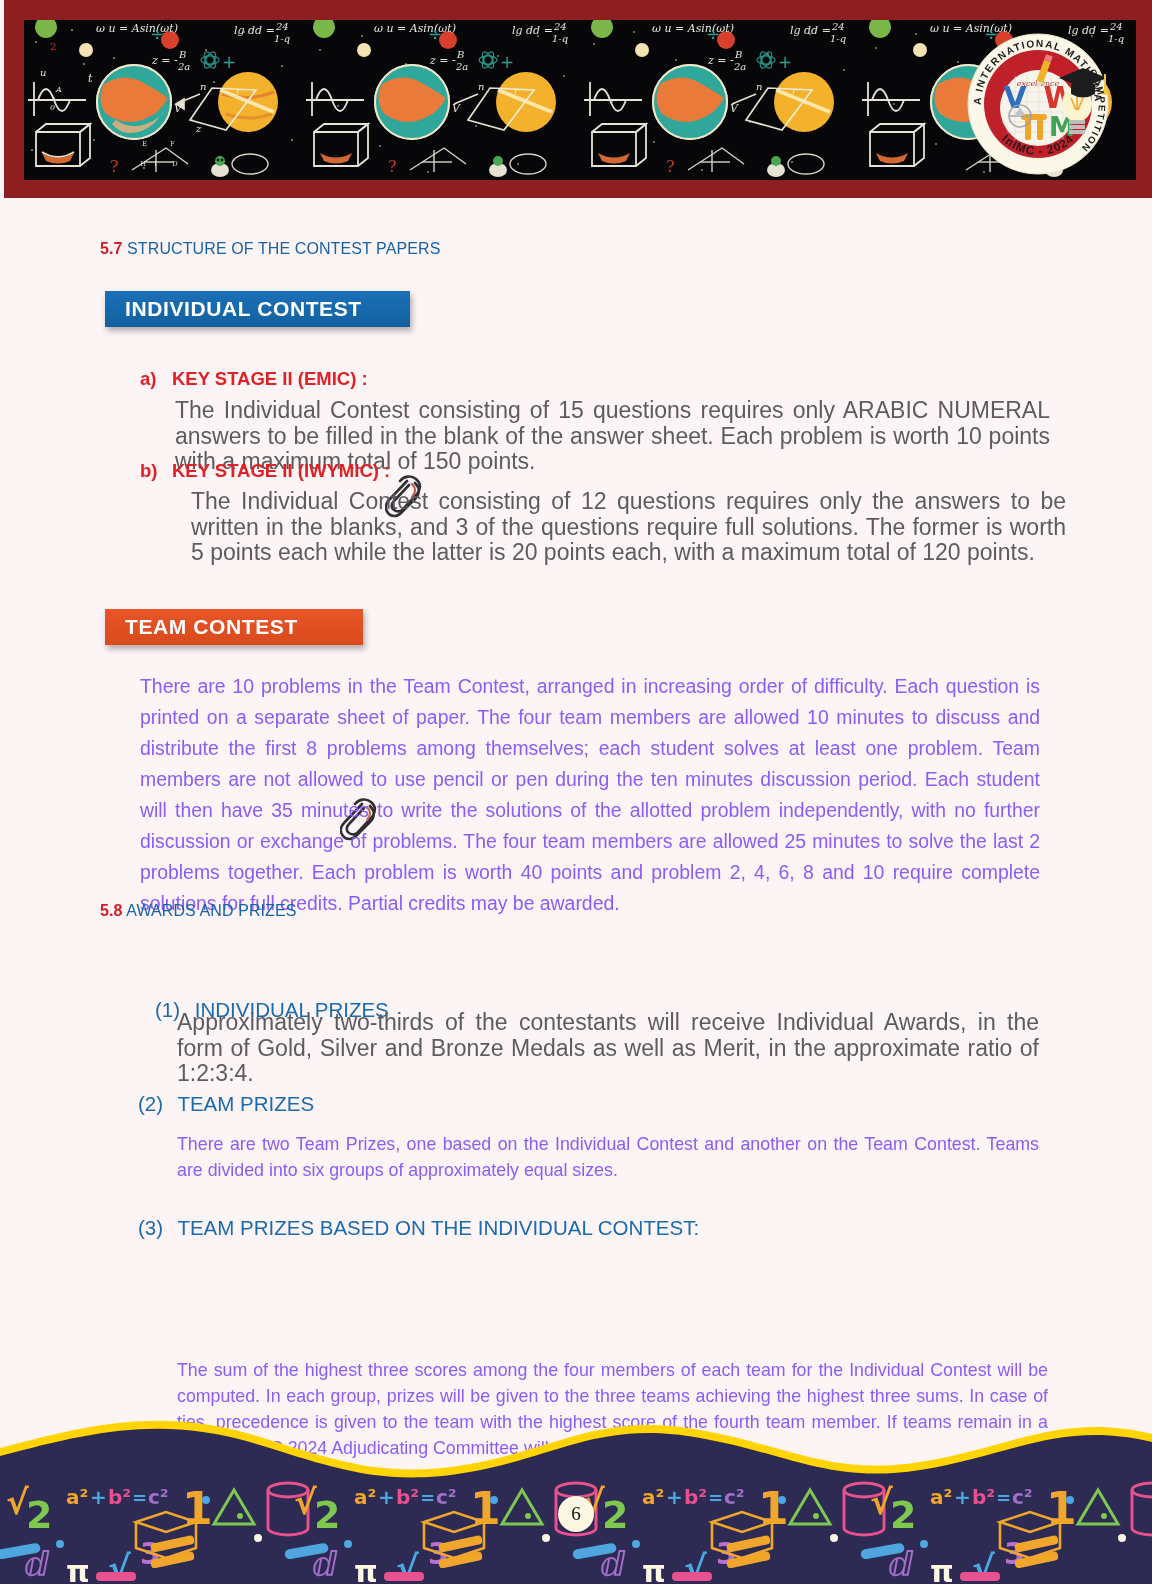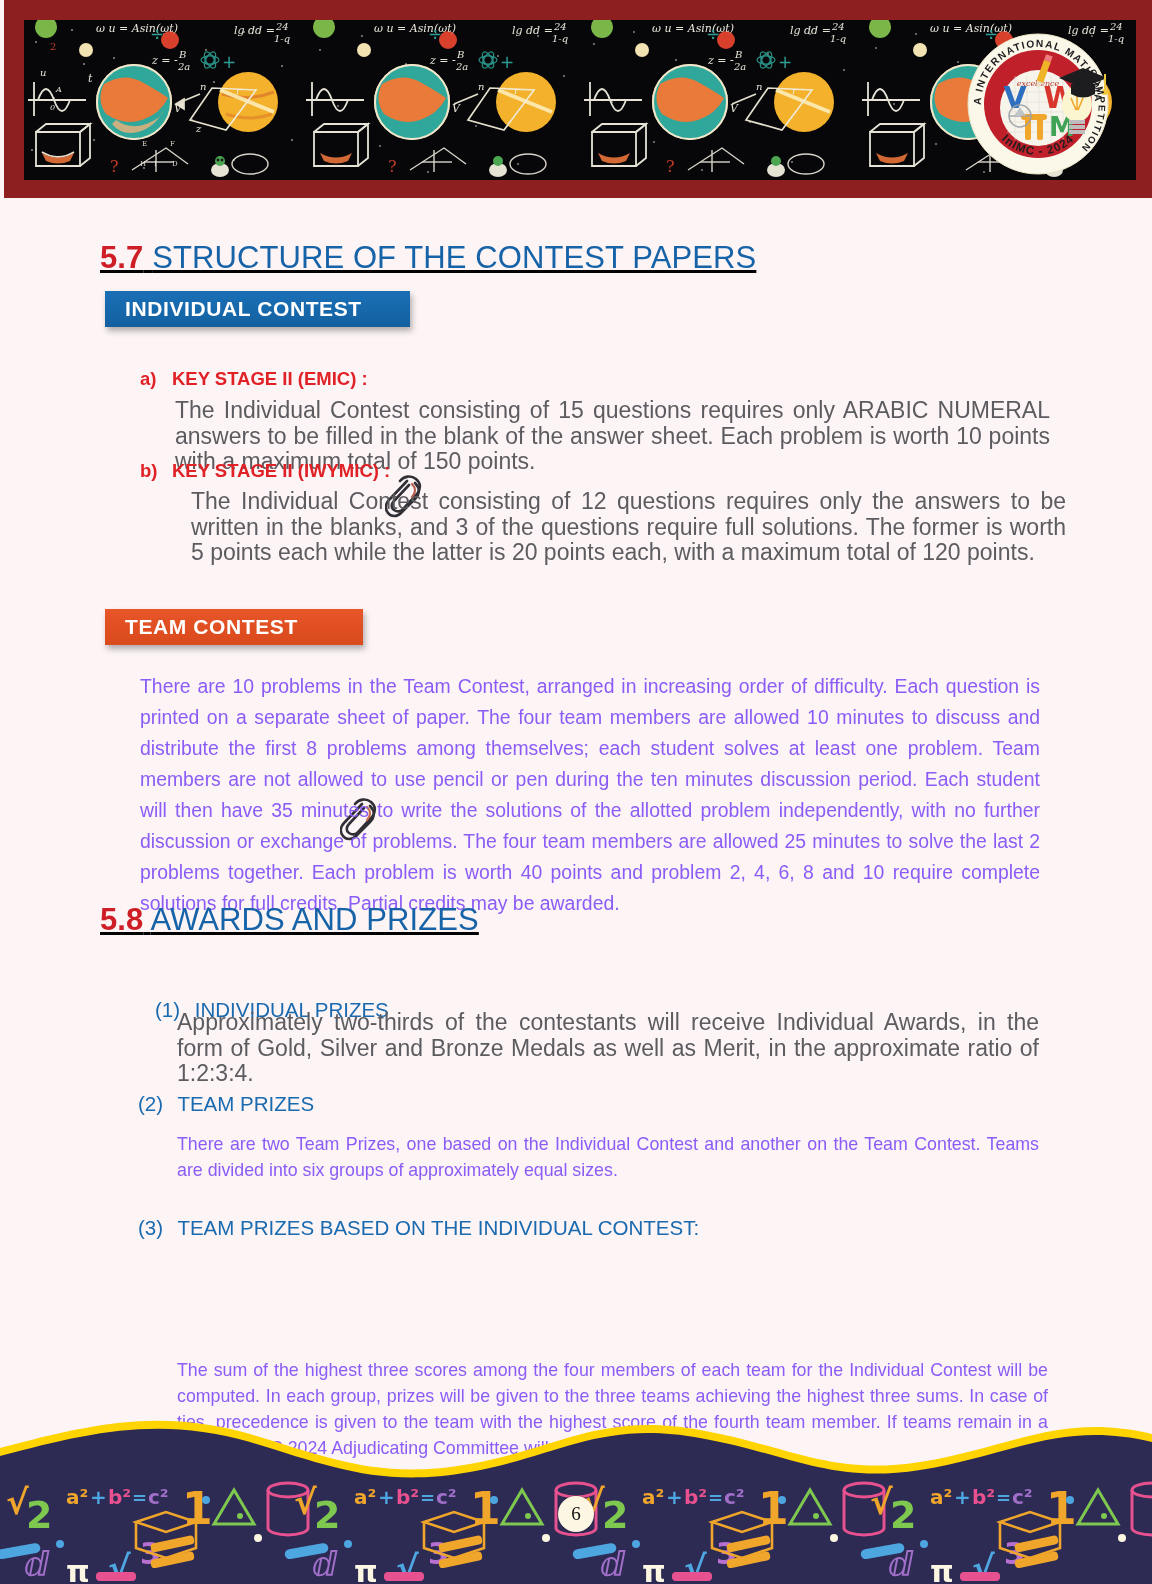--- a/index.html
+++ b/index.html
@@ -43,24 +43,23 @@
   .content {
     position: absolute;
     left: 0; top: 198px;
     width: 1152px;
     height: 1240px;
     padding: 0;
   }
 
   .sec-head {
     position: absolute;
-    font-size: 31px;
+    font-size: 16px;
     letter-spacing: .1px;
     white-space: nowrap;
-    text-decoration: underline;
   }
   .sec-num { color: #cf1f26; font-weight: 700; }
   .sec-title { color: #1663a8; }
 
   
   .badge {
     position: absolute;
     height: 36px;
     display: flex;
     align-items: center;

